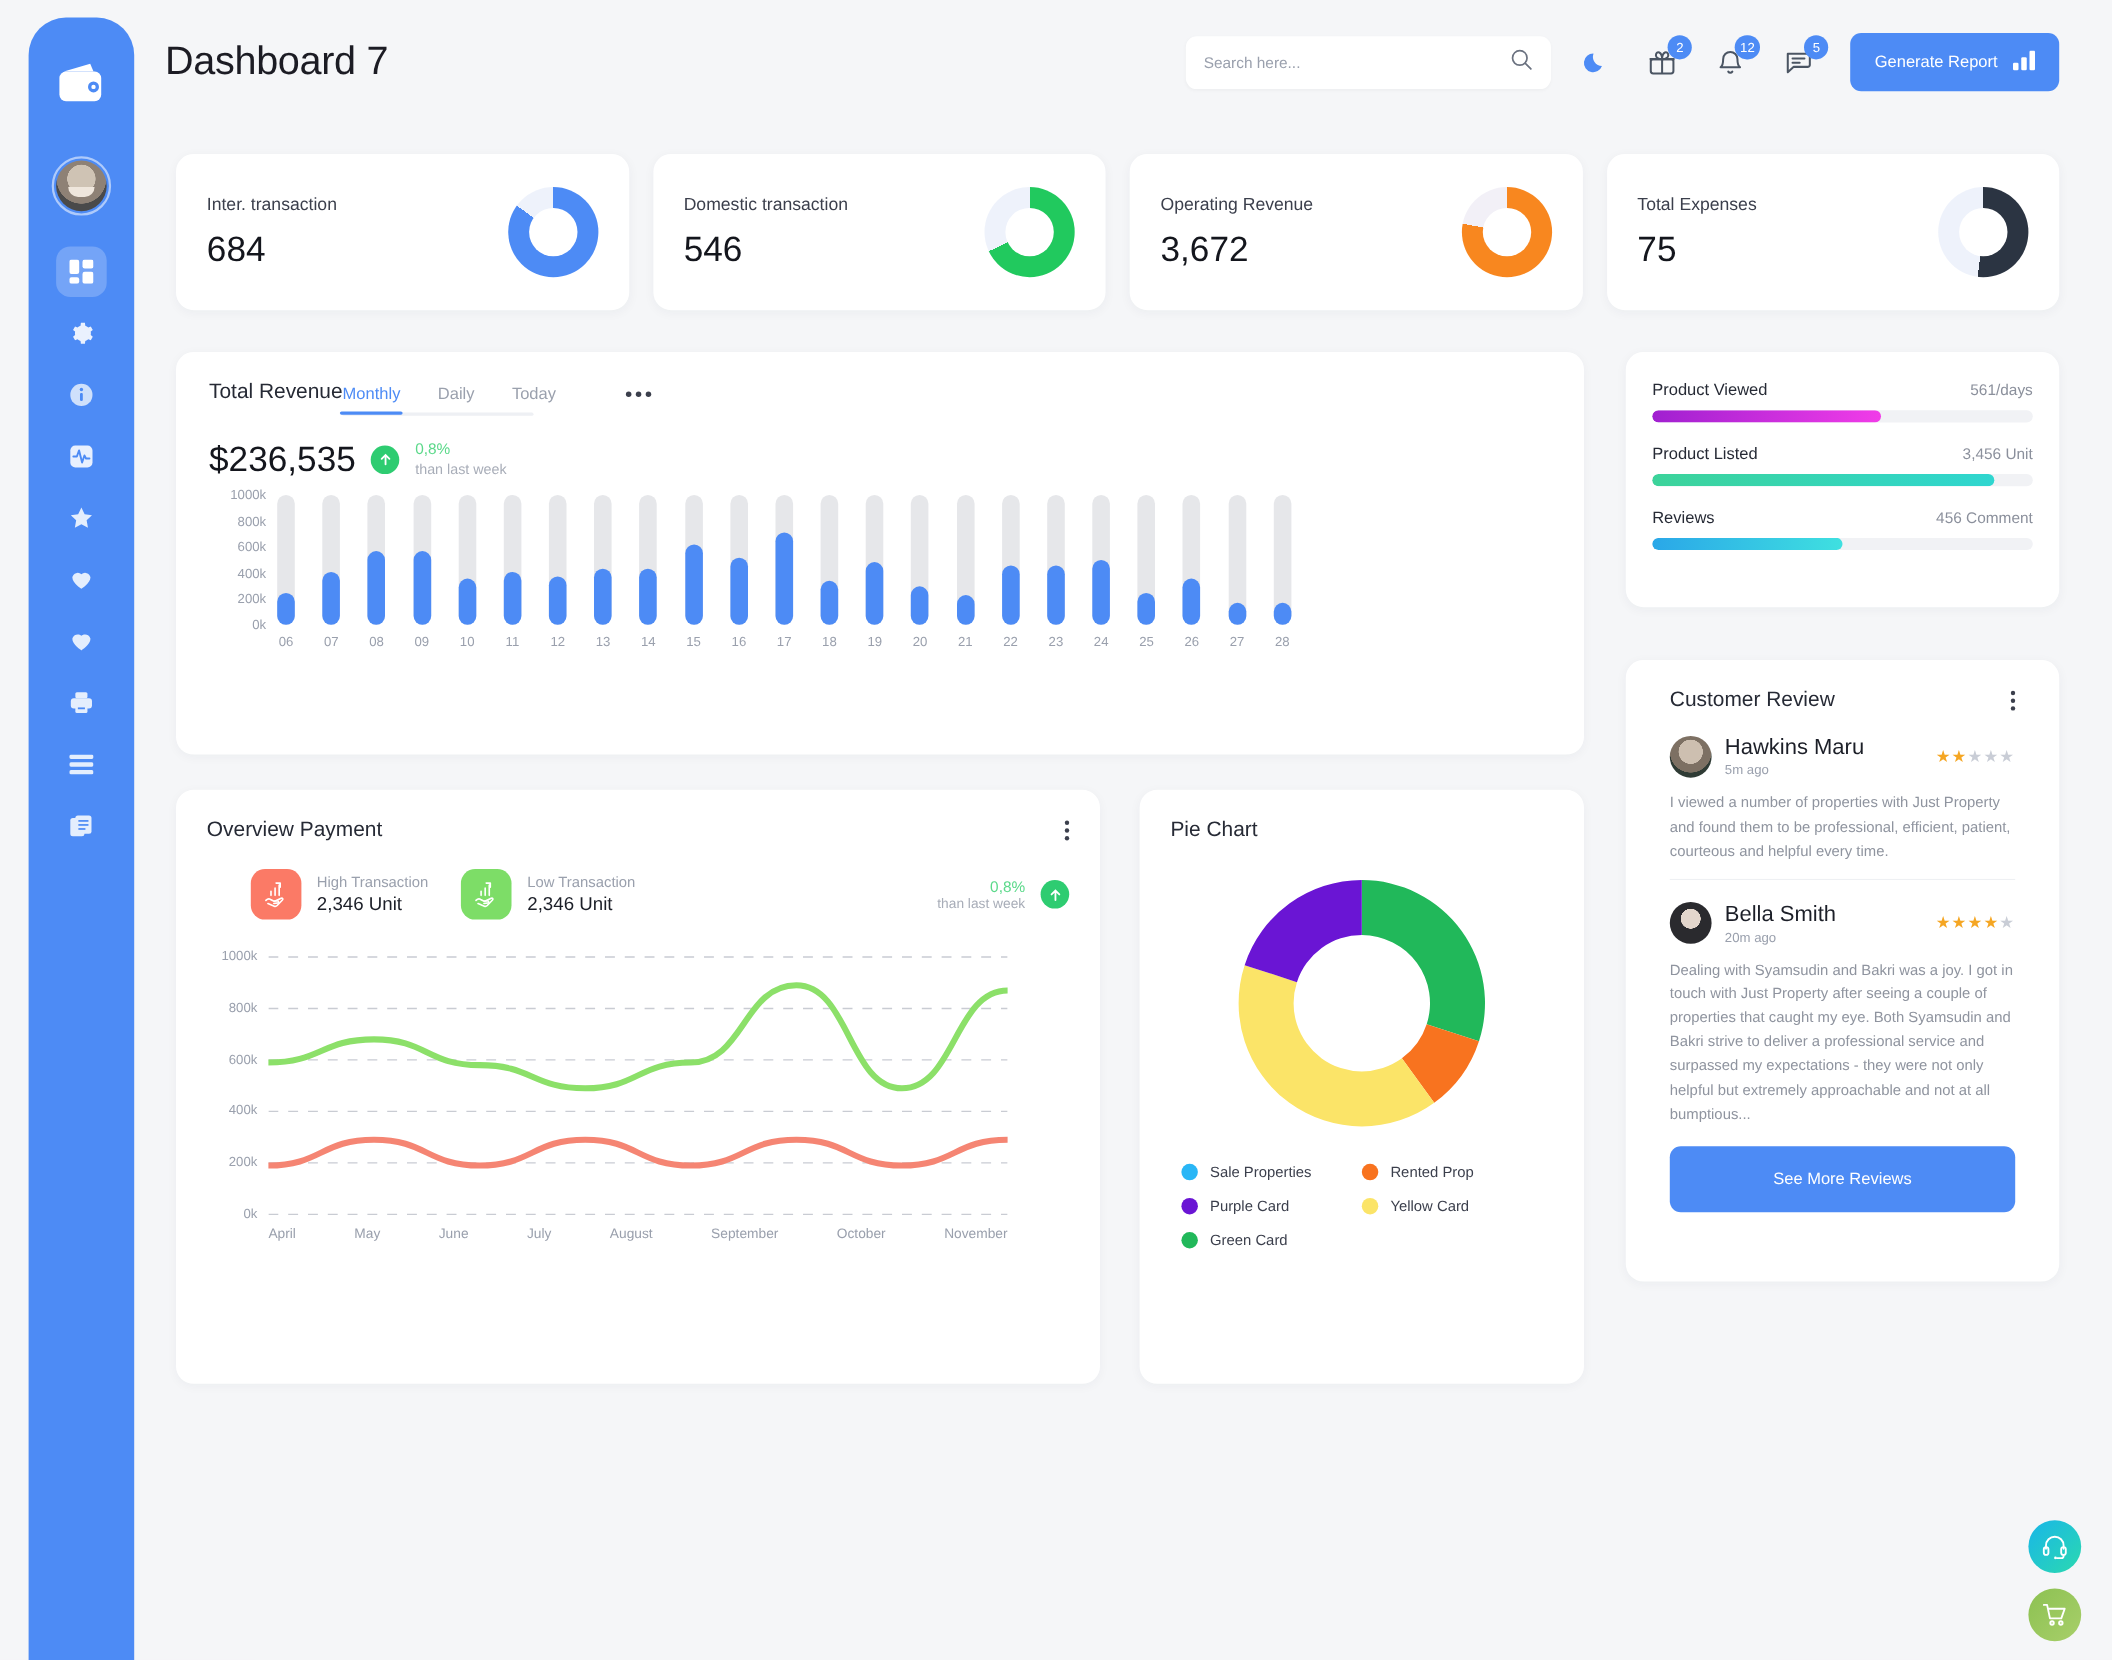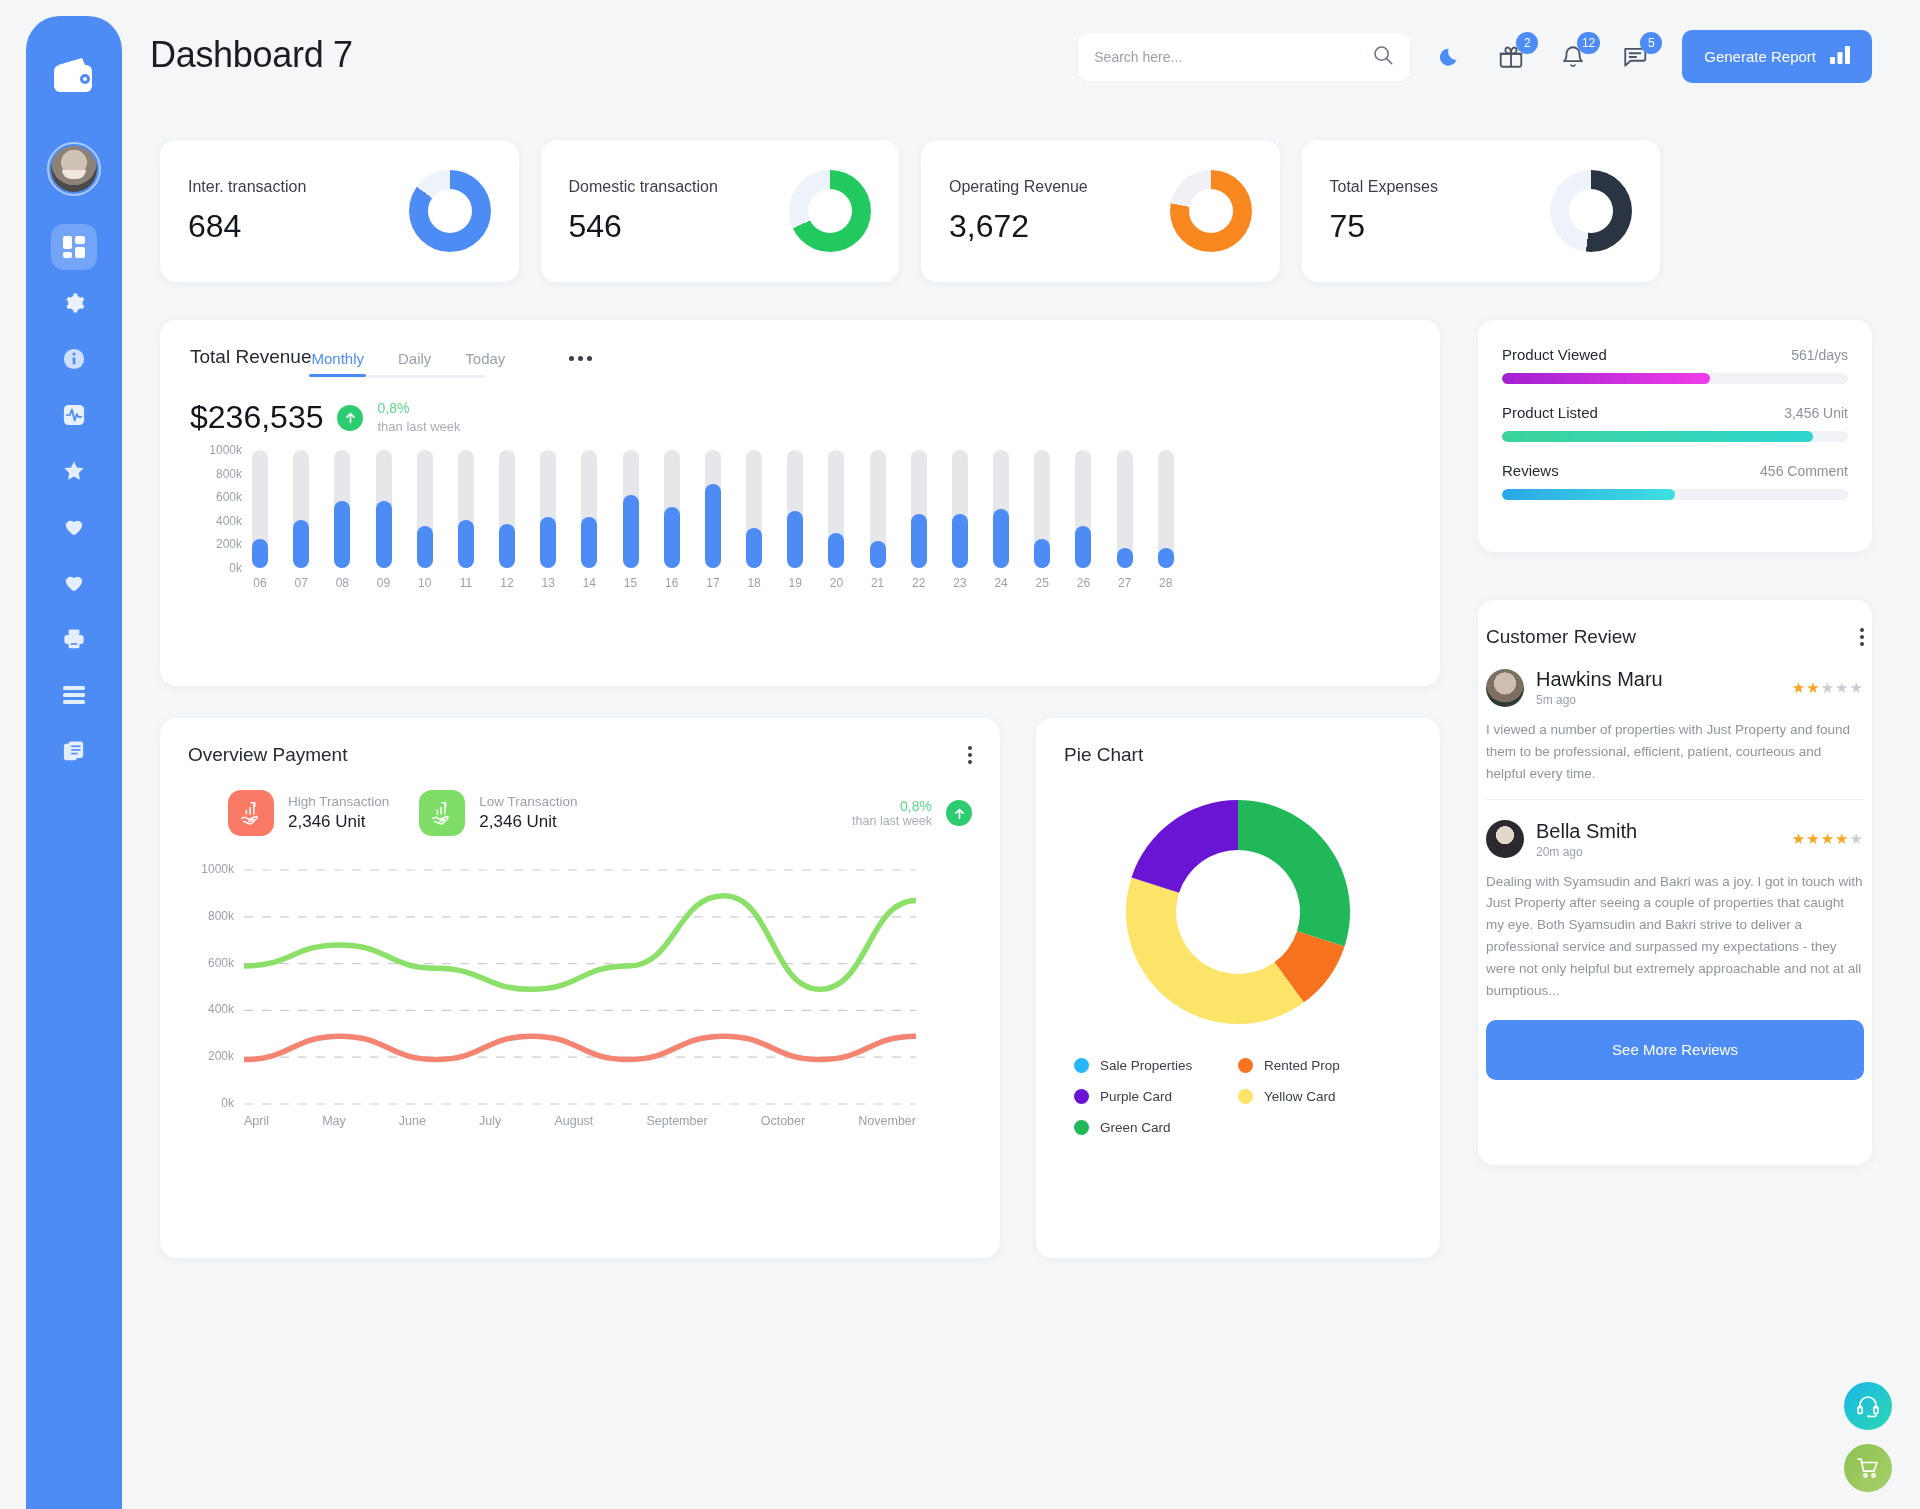--- a/index.html
+++ b/index.html
@@ -75,21 +75,21 @@
   .gen-btn {
     margin-left: 24px; height: 53px; padding: 0 22px;
     background: #4d8bf5; color: #fff; border: none; border-radius: 10px;
     font-family: "Liberation Sans", sans-serif; font-size: 15px;
     display: flex; align-items: center; gap: 14px; cursor: pointer;
   }
 
   
   .card { background: #fff; border-radius: 16px; box-shadow: 0 2px 10px rgba(25,40,80,.045); }
 
-  .stat-row { position: absolute; left: 160px; top: 140px; width: 1500px; display: flex; gap: 22px; justify-content: center; }
+  .stat-row { position: absolute; left: 160px; top: 140px; width: 1712px; display: flex; gap: 22px; justify-content: center; }
   .stat-card {
     flex: 1; height: 142px; padding: 26px 28px;
     display: flex; align-items: center; justify-content: space-between;
   }
   .stat-label { font-size: 16px; color: #3b3f4c; margin-bottom: 12px; }
   .stat-value { font-size: 32px; color: #14161d; }
   .donut { width: 82px; height: 82px; border-radius: 50%; position: relative; flex-shrink:0;}
   .donut::after {
     content: ""; position: absolute; inset: 19px; border-radius: 50%; background: #fff;
   }
@@ -124,21 +124,21 @@
   
   .progress-panel { position: absolute; left: 1478px; top: 320px; width: 394px; height: 232px; padding: 26px 24px; }
   .prog-row { margin-bottom: 20px; }
   .prog-head { display: flex; justify-content: space-between; align-items: baseline; margin-bottom: 10px; }
   .prog-name { font-size: 15px; color: #262a35; }
   .prog-val { font-size: 14px; color: #8b909c; }
   .prog-track { height: 11px; border-radius: 6px; background: #f1f2f5; overflow: hidden; }
   .prog-fill { height: 100%; border-radius: 6px; }
 
   
-  .review-panel { position: absolute; left: 1478px; top: 600px; width: 394px; height: 565px; padding: 26px 8px; }
+  .review-panel { position: absolute; left: 1478px; top: 600px; width: 394px; height: 565px; padding: 26px 40px; }
   .rev-panel-head { display: flex; justify-content: space-between; align-items: center; }
   .rev-panel-title { font-size: 19px; color: #262a35; }
   .vdots { display: flex; flex-direction: column; gap: 3px; cursor: pointer; }
   .vdots i { width: 4px; height: 4px; border-radius: 50%; background: #3b3f4c; display: block; }
   .review { padding-top: 20px; }
   .review + .review { border-top: 1px solid #eef0f3; margin-top: 14px; }
   .rv-head { display: flex; align-items: center; gap: 12px; }
   .rv-av { width: 38px; height: 38px; border-radius: 50%; flex-shrink: 0; overflow: hidden; position: relative; }
   .rv-av.a1 { background: radial-gradient(circle at 50% 38%, #cdbfb0 0 36%, #7d7063 37% 62%, #2f3b35 63% 100%); }
   .rv-av.a2 { background: radial-gradient(circle at 50% 40%, #e3d6cc 0 30%, #2a2a2e 31% 100%); }

